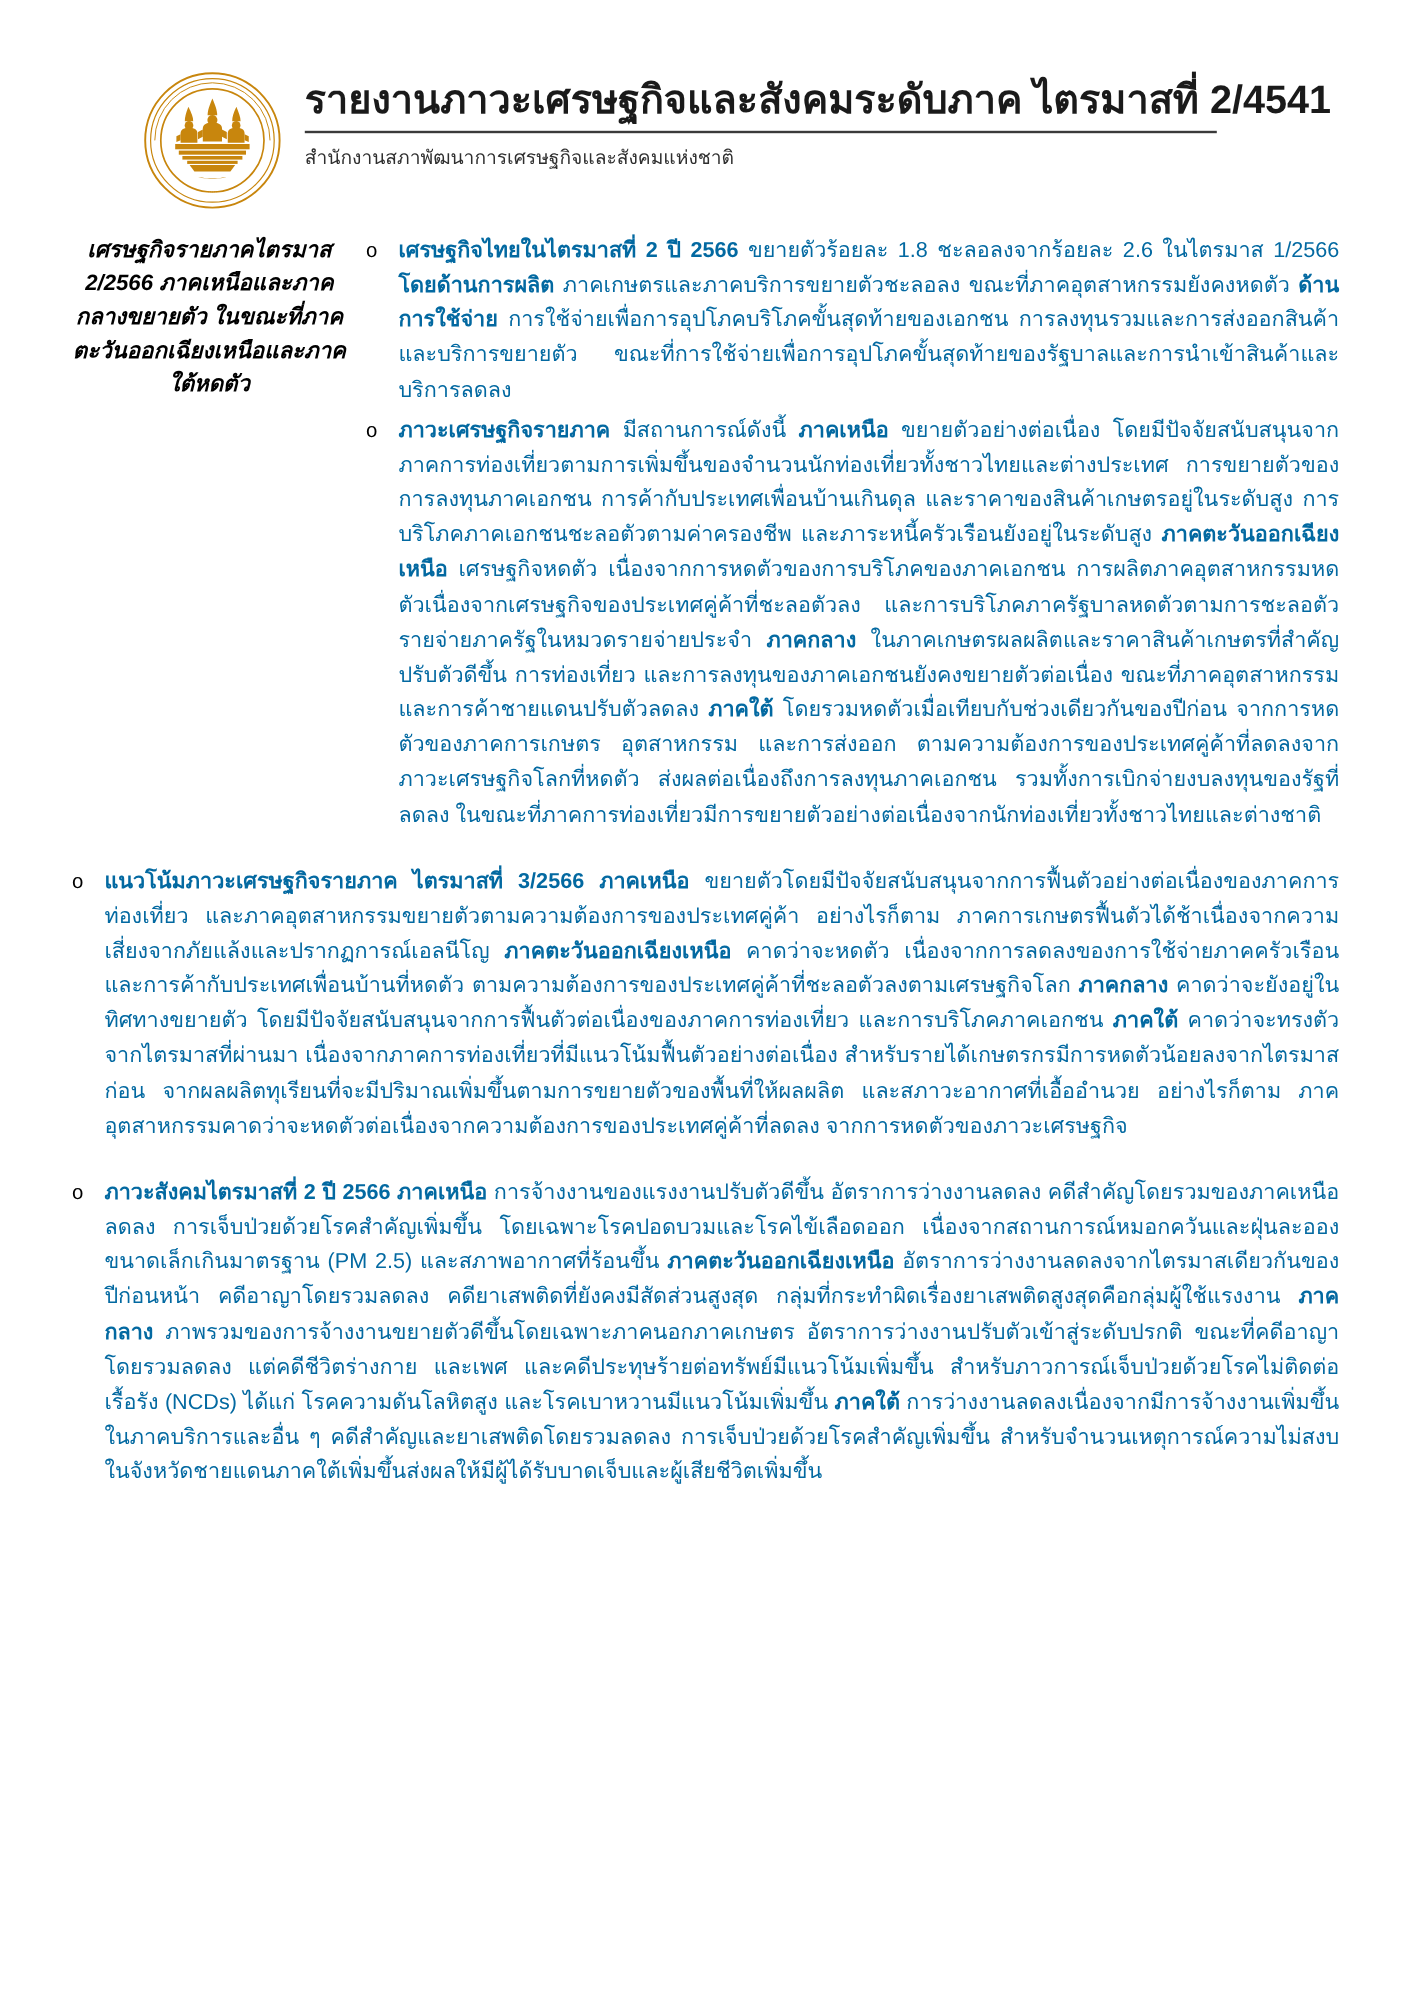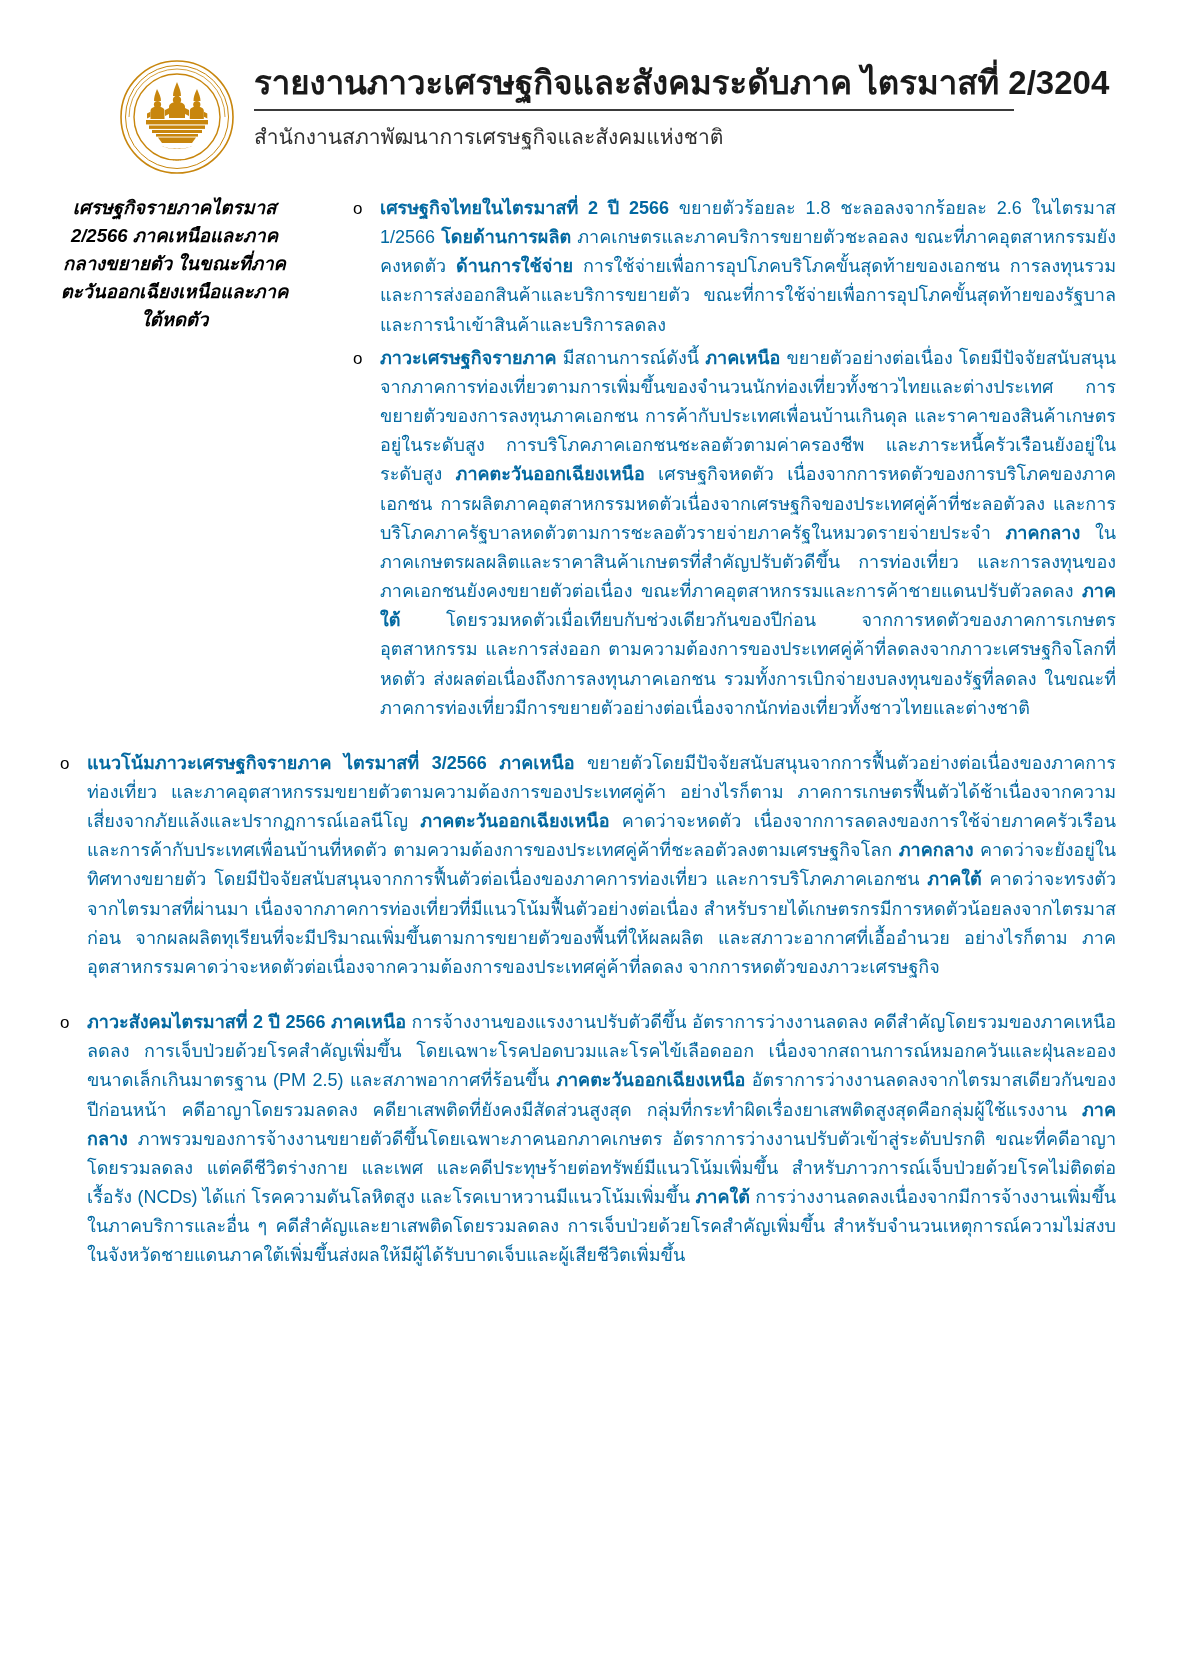--- a/index.html
+++ b/index.html
@@ -53,37 +53,36 @@
     white-space: nowrap;
     padding-bottom: 4px;
   }
   .title-rule {
     border-bottom: 2px solid #3a3a3a;
     width: 760px;
     margin-top: 2px;
     margin-bottom: 8px;
   }
   .doc-subtitle {
-    font-size: 21px;
+    font-size: 16px;
     color: #2f2f2f;
     line-height: 1.3;
     padding-top: 4px;
   }
 
   
   .content {
     display: block;
     padding: 18px 64px 0 60px;
     box-sizing: border-box;
   }
   .section {
     display: flex;
     align-items: flex-start;
     width: 100%;
-    gap: 48px;
   }
   .margin-note {
     flex: 0 0 245px;
     width: 245px;
     box-sizing: border-box;
     padding-right: 16px;
     text-align: center;
     font-style: italic;
     font-weight: bold;
     font-size: 18.5px;
@@ -166,21 +165,21 @@
           <path d="M59 11 A48 48 0 0 1 107 59"></path>
           <path d="M11 59 A48 48 0 0 1 59 11"></path>
         </g>
         <g fill="#c8860d" opacity="0.85">
           <text x="59" y="104" font-size="5.5" text-anchor="middle" font-family="DejaVu Sans, sans-serif">·····</text>
         </g>
       </svg>
     </div>
 
     <div class="header-text">
-      <div class="doc-title">รายงานภาวะเศรษฐกิจและสังคมระดับภาค ไตรมาสที่ 2/3204</div>
+      <div class="doc-title">รายงานภาวะเศรษฐกิจและสังคมระดับภาค ไตรมาสที่ 2/4541</div>
       <div class="title-rule"></div>
       <div class="doc-subtitle">สำนักงานสภาพัฒนาการเศรษฐกิจและสังคมแห่งชาติ</div>
     </div>
   </div>
 
   <div class="content">
 
     <div class="section">
       <div class="margin-note">เศรษฐกิจรายภาคไตรมาส 2/2566 ภาคเหนือและภาคกลางขยายตัว ในขณะที่ภาคตะวันออกเฉียงเหนือและภาคใต้หดตัว</div>
       <div class="body-col">

